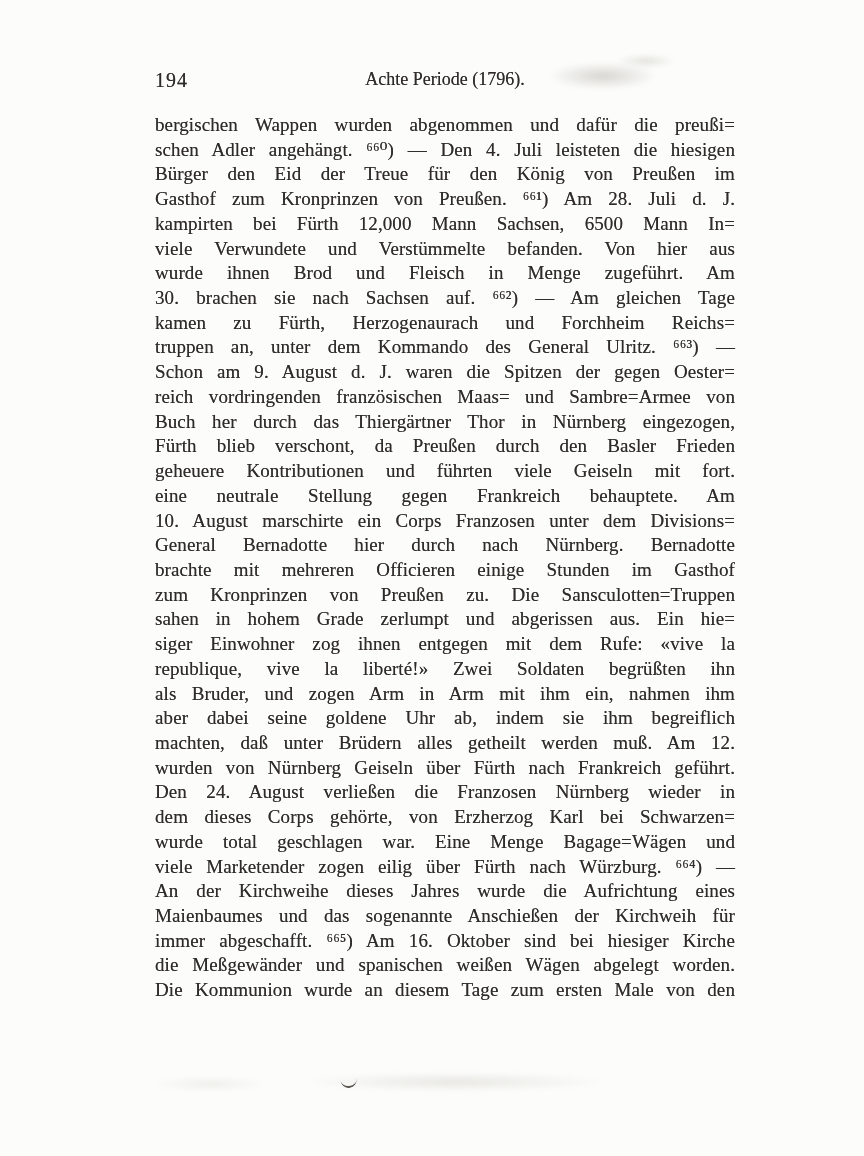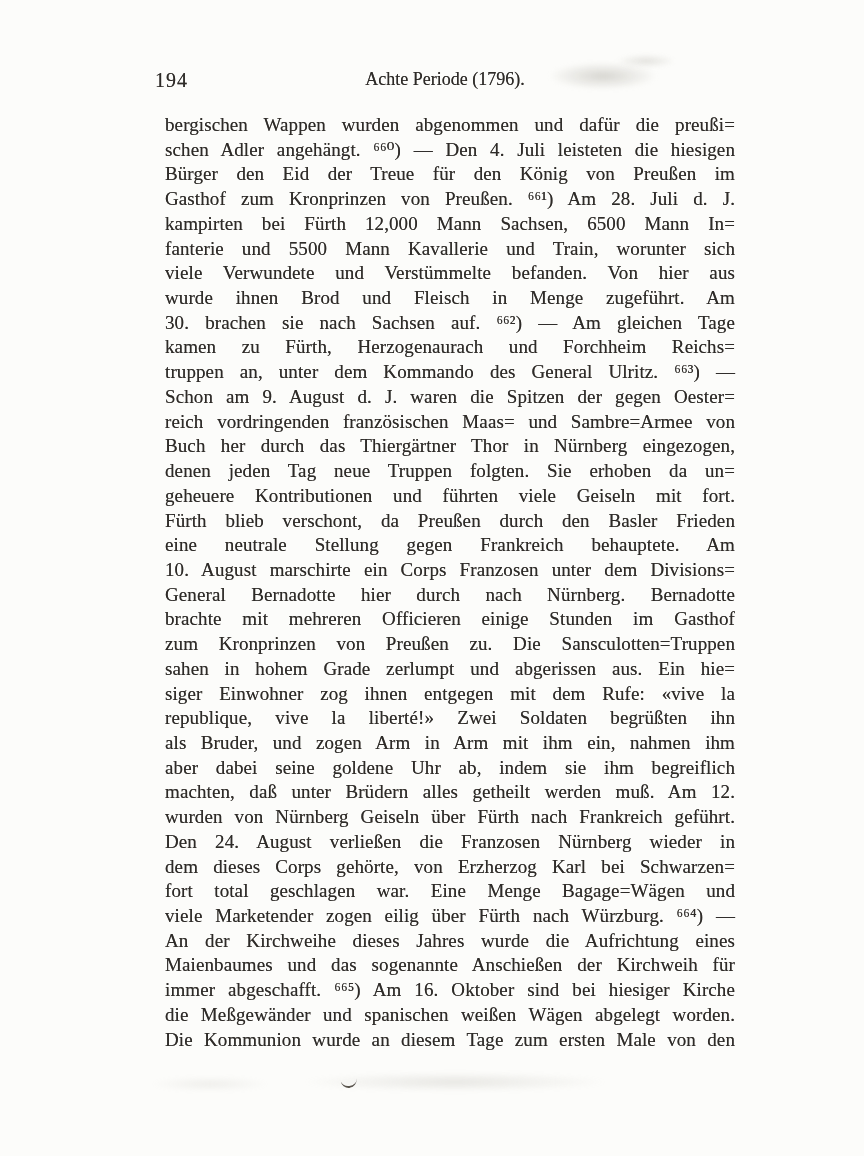--- a/index.html
+++ b/index.html
@@ -40,21 +40,20 @@
     width: 580px;
   }
   .line {
     height: 24.72px;
     line-height: 24.72px;
     font-size: 19px;
     text-align: justify;
     text-align-last: justify;
     text-shadow: 0 0 0.5px rgba(46,43,40,0.65);
     letter-spacing: 0.1px;
-    margin-left: 10px;
   }
   
   .smudge {
     position: absolute;
     border-radius: 50%;
     background: radial-gradient(ellipse at center, rgba(185,183,175,0.55) 0%, rgba(185,183,175,0) 70%);
     filter: blur(2px);
     pointer-events: none;
   }
   .s1 { left: 548px; top: 62px;  width: 110px; height: 28px; }
@@ -81,47 +80,45 @@
     <span class="pagenum">194</span>
     <div class="title">Achte Periode (1796).</div>
   </div>
 
   <div class="body">
       <div class="line">bergischen Wappen wurden abgenommen und dafür die preußi=</div>
       <div class="line">schen Adler angehängt. ⁶⁶⁰) — Den 4. Juli leisteten die hiesigen</div>
       <div class="line">Bürger den Eid der Treue für den König von Preußen im</div>
       <div class="line">Gasthof zum Kronprinzen von Preußen. ⁶⁶¹) Am 28. Juli d. J.</div>
       <div class="line">kampirten bei Fürth 12,000 Mann Sachsen, 6500 Mann In=</div>
-      <div class="line">fanterie und 5500 Mann Kavallerie und Train, worunter sich</div>
       <div class="line">viele Verwundete und Verstümmelte befanden. Von hier aus</div>
       <div class="line">wurde ihnen Brod und Fleisch in Menge zugeführt. Am</div>
       <div class="line">30. brachen sie nach Sachsen auf. ⁶⁶²) — Am gleichen Tage</div>
       <div class="line">kamen zu Fürth, Herzogenaurach und Forchheim Reichs=</div>
       <div class="line">truppen an, unter dem Kommando des General Ulritz. ⁶⁶³) —</div>
       <div class="line">Schon am 9. August d. J. waren die Spitzen der gegen Oester=</div>
       <div class="line">reich vordringenden französischen Maas= und Sambre=Armee von</div>
       <div class="line">Buch her durch das Thiergärtner Thor in Nürnberg eingezogen,</div>
-      <div class="line">denen jeden Tag neue Truppen folgten. Sie erhoben da un=</div>
+      <div class="line">Fürth blieb verschont, da Preußen durch den Basler Frieden</div>
       <div class="line">geheuere Kontributionen und führten viele Geiseln mit fort.</div>
-      <div class="line">Fürth blieb verschont, da Preußen durch den Basler Frieden</div>
       <div class="line">eine neutrale Stellung gegen Frankreich behauptete. Am</div>
       <div class="line">10. August marschirte ein Corps Franzosen unter dem Divisions=</div>
       <div class="line">General Bernadotte hier durch nach Nürnberg. Bernadotte</div>
       <div class="line">brachte mit mehreren Officieren einige Stunden im Gasthof</div>
       <div class="line">zum Kronprinzen von Preußen zu. Die Sansculotten=Truppen</div>
       <div class="line">sahen in hohem Grade zerlumpt und abgerissen aus. Ein hie=</div>
       <div class="line">siger Einwohner zog ihnen entgegen mit dem Rufe: «vive la</div>
       <div class="line">republique, vive la liberté!» Zwei Soldaten begrüßten ihn</div>
       <div class="line">als Bruder, und zogen Arm in Arm mit ihm ein, nahmen ihm</div>
       <div class="line">aber dabei seine goldene Uhr ab, indem sie ihm begreiflich</div>
       <div class="line">machten, daß unter Brüdern alles getheilt werden muß. Am 12.</div>
       <div class="line">wurden von Nürnberg Geiseln über Fürth nach Frankreich geführt.</div>
       <div class="line">Den 24. August verließen die Franzosen Nürnberg wieder in</div>
       <div class="line">dem dieses Corps gehörte, von Erzherzog Karl bei Schwarzen=</div>
-      <div class="line">fort total geschlagen war. Eine Menge Bagage=Wägen und</div>
+      <div class="line">wurde total geschlagen war. Eine Menge Bagage=Wägen und</div>
       <div class="line">viele Marketender zogen eilig über Fürth nach Würzburg. ⁶⁶⁴) —</div>
       <div class="line">An der Kirchweihe dieses Jahres wurde die Aufrichtung eines</div>
       <div class="line">Maienbaumes und das sogenannte Anschießen der Kirchweih für</div>
       <div class="line">immer abgeschafft. ⁶⁶⁵) Am 16. Oktober sind bei hiesiger Kirche</div>
       <div class="line">die Meßgewänder und spanischen weißen Wägen abgelegt worden.</div>
       <div class="line">Die Kommunion wurde an diesem Tage zum ersten Male von den</div>
     </div>
 
   <div class="smudge s1"></div>
   <div class="smudge s2"></div>

